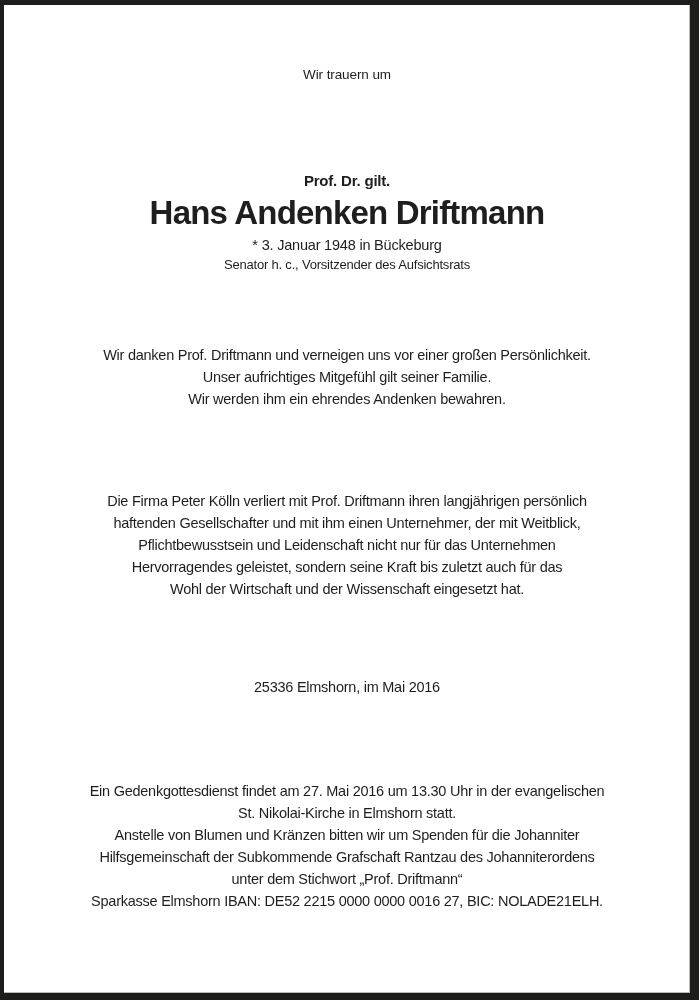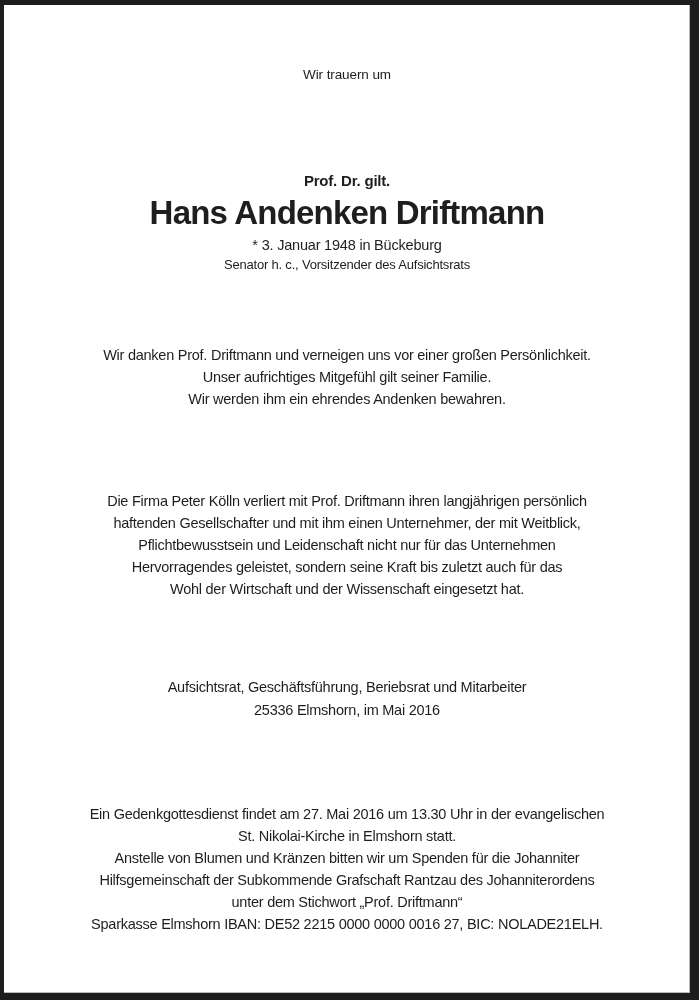--- a/index.html
+++ b/index.html
@@ -99,21 +99,20 @@
 Unser aufrichtiges Mitgefühl gilt seiner Familie.
 Wir werden ihm ein ehrendes Andenken bewahren.</p>
 
   <p class="body-par tribute">Die Firma Peter Kölln verliert mit Prof. Driftmann ihren langjährigen persönlich
 haftenden Gesellschafter und mit ihm einen Unternehmer, der mit Weitblick,
 Pflichtbewusstsein und Leidenschaft nicht nur für das Unternehmen
 Hervorragendes geleistet, sondern seine Kraft bis zuletzt auch für das
 Wohl der Wirtschaft und der Wissenschaft eingesetzt hat.</p>
 
   <section class="signature-block">
-    <p class="signers">Aufsichtsrat, Geschäftsführung, Beriebsrat und Mitarbeiter</p>
     <p class="place-date">25336 Elmshorn, im Mai 2016</p>
   </section>
 
   <p class="body-par memorial">Ein Gedenkgottesdienst findet am 27. Mai 2016 um 13.30 Uhr in der evangelischen
 St. Nikolai-Kirche in Elmshorn statt.
 Anstelle von Blumen und Kränzen bitten wir um Spenden für die Johanniter
 Hilfsgemeinschaft der Subkommende Grafschaft Rantzau des Johanniterordens
 unter dem Stichwort „Prof. Driftmann“
 Sparkasse Elmshorn IBAN: DE52 2215 0000 0000 0016 27, BIC: NOLADE21ELH.</p>
 

